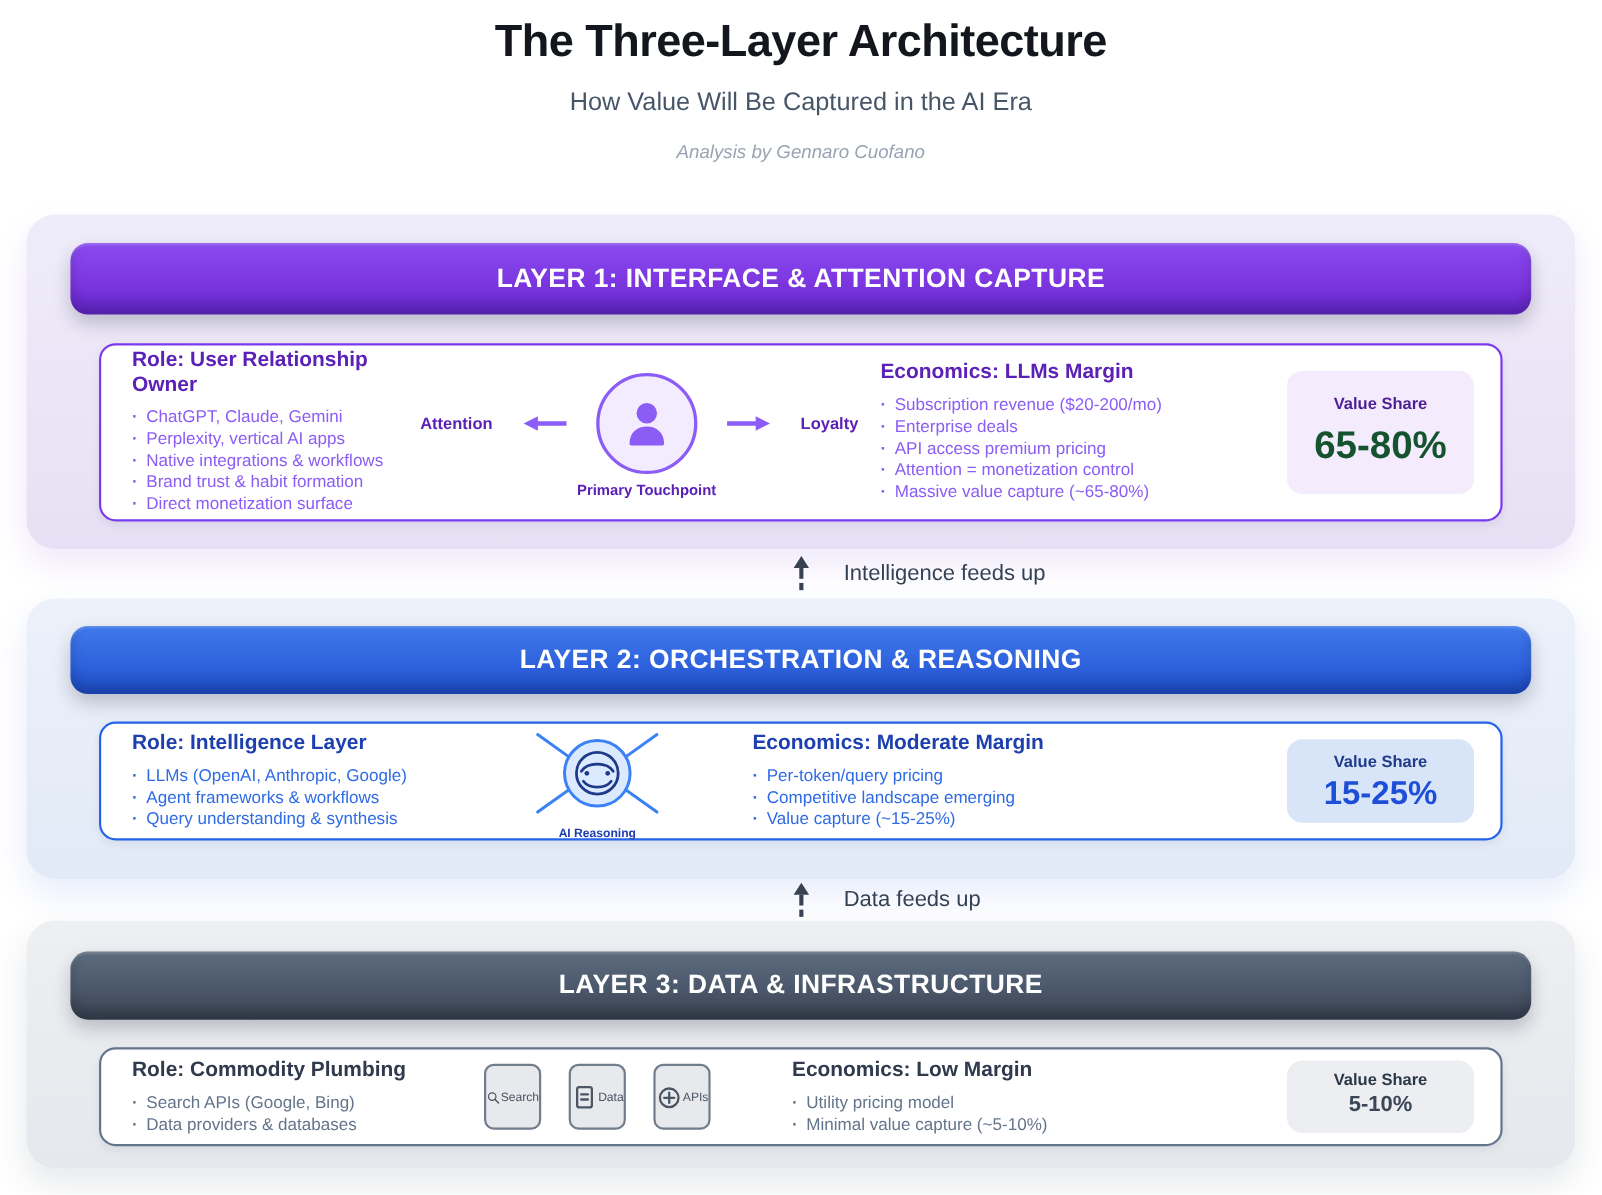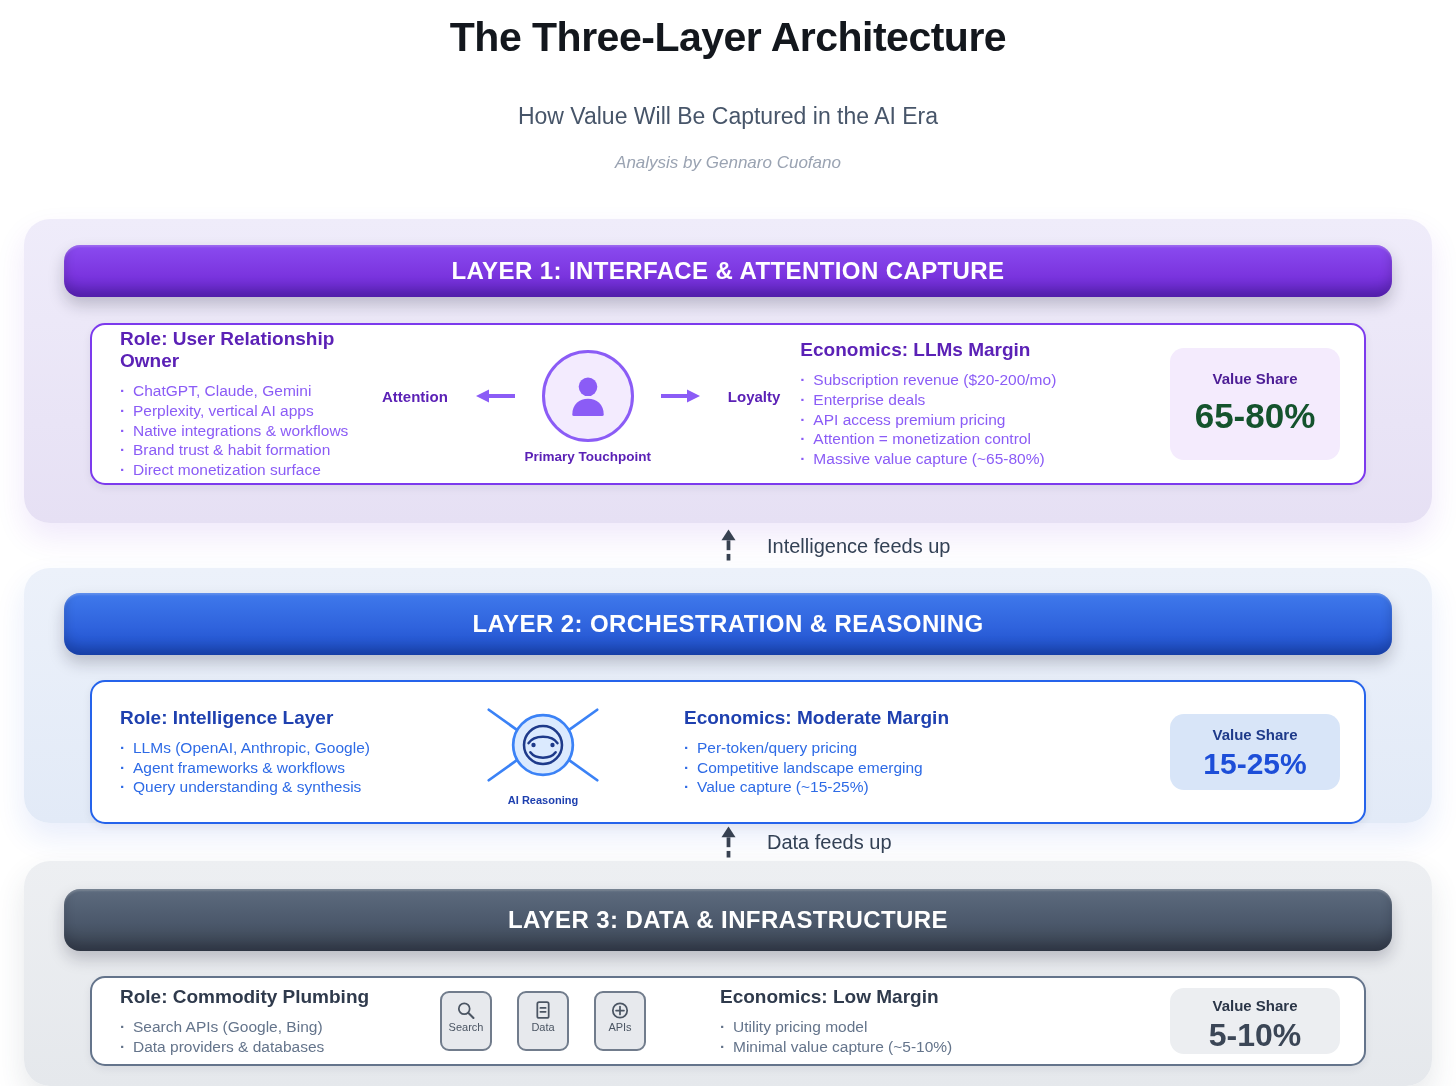--- a/index.html
+++ b/index.html
@@ -1,47 +1,47 @@
 <!DOCTYPE html>
 <html><head>
 <meta charset="utf-8">
 <style>
   * { box-sizing: border-box; margin: 0; padding: 0; }
   html,body { width:1456px; height:1086px; background:#ffffff; font-family:"Liberation Sans", sans-serif; }
   .page { width:1456px; height:1086px; overflow:hidden; }
 
   
   .page-header { text-align:center; padding-top:14px; }
-  .page-title { font-size:41px; font-weight:700; color:#13171d; letter-spacing:-0.5px; margin-bottom:42px; }
+  .page-title { font-size:41px; font-weight:700; color:#13171d; letter-spacing:-0.5px; margin-bottom:18px; }
   .page-subtitle { font-size:23px; color:#475569; margin-bottom:23px; }
   .page-byline { font-size:17px; font-style:italic; color:#9aa3b2; }
 
   
   .layer { margin:0 24px; border-radius:26px; }
   .layer-1 { margin-top:46px; padding:26px 40px; height:304px;
              background:linear-gradient(180deg,#efecfa 0%,#e6e0f4 100%);
              box-shadow:0 14px 30px rgba(109,40,217,0.10); }
   .layer-2 { padding:25px 40px; height:255px;
              background:linear-gradient(180deg,#ecf1fa 0%,#e2eaf7 100%);
              box-shadow:0 14px 30px rgba(29,78,216,0.10); }
   .layer-3 { padding:28px 40px; height:225px;
              background:linear-gradient(180deg,#edeff2 0%,#e5e8ec 100%);
              box-shadow:0 14px 30px rgba(51,65,85,0.12); }
 
-  .banner { height:52px; border-radius:16px; display:flex; align-items:center; justify-content:center;
+  .banner { height:65px; border-radius:16px; display:flex; align-items:center; justify-content:center;
             color:#ffffff; font-size:24px; font-weight:700; letter-spacing:0.4px;
             box-shadow:0 8px 16px rgba(20,20,40,0.22), inset 0 -8px 12px rgba(0,0,20,0.20), inset 0 2px 2px rgba(255,255,255,0.18); }
   .banner-1 { background:linear-gradient(180deg,#8a4bf0 0%,#7c36e0 55%,#6526cc 100%); }
   .banner-2 { background:linear-gradient(180deg,#3f79ec 0%,#2f63dd 55%,#1d4ec9 100%); height:62px; }
   .banner-3 { background:linear-gradient(180deg,#5d6b7e 0%,#4b586b 55%,#39424f 100%); height:62px; }
 
   .card { background:#ffffff; border-radius:15px; margin:26px 26px 0; display:flex; align-items:center;
           padding:0 24px 0 28px; box-shadow:0 3px 8px rgba(30,30,60,0.07); }
   .card-1 { height:162px; border:2px solid #7c3aed; }
-  .card-2 { height:144px; border:2px solid #2563eb; margin-top:25px; }
+  .card-2 { height:108px; border:2px solid #2563eb; margin-top:25px; }
   .card-3 { height:90px;  border:2px solid #64748b; margin-top:25px; }
 
   
   .col-title { font-size:19px; font-weight:700; margin-bottom:9px; }
   ul.bullets { list-style:none; }
   ul.bullets li { font-size:15.5px; line-height:1.28; padding-left:13px; position:relative; }
   ul.bullets li::before { content:"·"; position:absolute; left:0; font-weight:700; }
 
   .theme1 .col-title { color:#5b21b6; }
   .theme1 ul.bullets li { color:#8b5cf6; }
@@ -63,37 +63,37 @@
   .graphic-caption { position:absolute; top:calc(100% + 7px); left:50%; transform:translateX(-50%);
                      font-size:13.5px; font-weight:700; color:#5b21b6; white-space:nowrap; }
 
   
   .ai-block { flex:0 0 210px; display:flex; flex-direction:column; align-items:center; margin:0 36px 0 0; }
   .ai-caption { font-size:11px; font-weight:700; color:#1e40af; margin-top:2px; }
 
   
   .l3-icons { display:flex; gap:25px; margin:0 74px 0 2px; }
   .icon-box { width:52px; height:60px; border:2px solid #717c8c; border-radius:9px; background:#e7e9ed;
-              display:flex; flex-direction:column; align-items:center; justify-content:space-between;
-              padding:7px 0 16px; }
+              display:flex; flex-direction:row; align-items:center; justify-content:space-between;
+              padding:7px 0 5px; }
   .icon-box-label { font-size:11px; color:#4b5563; }
 
   
   .value-box { border-radius:14px; text-align:center; flex:0 0 170px; margin-left:18px; }
   .vs-label { font-size:15px; font-weight:700; }
   .vs-value { font-weight:700; }
   .value-box-1 { background:#f4ebfd; height:112px; padding-top:22px; }
   .value-box-1 .vs-label { color:#4c1d95; margin-bottom:9px; }
   .value-box-1 .vs-value { font-size:35px; color:#14532d; }
   .value-box-2 { background:#d8e5f8; height:76px; padding-top:12px; }
   .value-box-2 .vs-label { color:#1e3a8a; margin-bottom:4px; }
   .value-box-2 .vs-value { font-size:30px; color:#1d4ed8; }
   .value-box-3 { background:#eceef1; height:66px; padding-top:9px; }
   .value-box-3 .vs-label { color:#2b3648; margin-bottom:3px; }
-  .value-box-3 .vs-value { font-size:32px; color:#3b4656; }
+  .value-box-3 .vs-value { font-size:20px; color:#3b4656; }
 
   
   .connector { position:relative; height:45px; display:flex; align-items:center; justify-content:center; }
   .connector-2 { height:38px; }
   .connector-label { position:absolute; left:calc(50% + 39px); top:50%; transform:translateY(-50%);
                      font-size:20px; color:#334155; white-space:nowrap; }
 </style>
 </head>
 <body>
 

